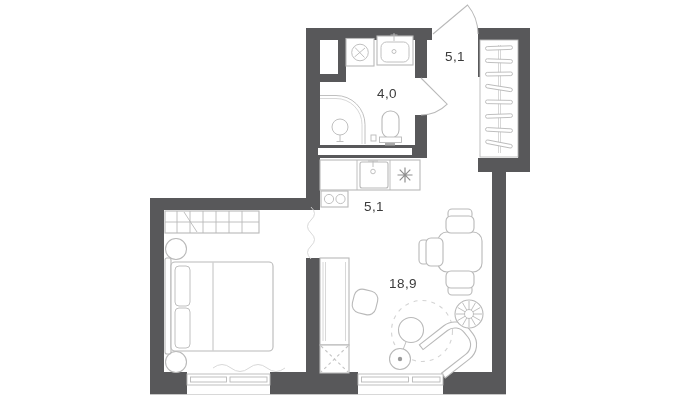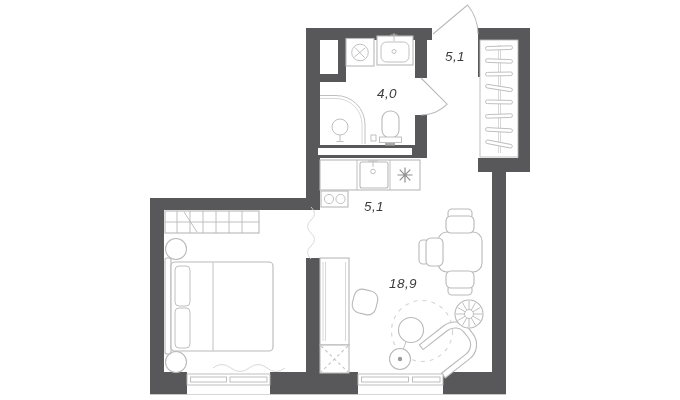--- a/index.html
+++ b/index.html
@@ -1,16 +1,16 @@
 <!DOCTYPE html>
 <html style="--wall: #58585a; --furniture-line: #b9b9b9; --label-text: #3b3b3b; --background: #ffffff;"><head>
 <meta charset="utf-8">
 <style>
   html,body{margin:0;padding:0;background:var(--background,#fff);}
-  .plan-wrap{width:680px;height:400px;overflow:hidden;background:var(--background,#fff);font-style:italic;}
+  .plan-wrap{width:680px;height:400px;overflow:hidden;background:var(--background,#fff);}
   svg{display:block;}
   .wall{fill:var(--wall,#58585a);stroke:none;}
   .bgfill{fill:var(--background,#fff);}
   .furn{fill:none;stroke:var(--furniture-line,#b9b9b9);stroke-width:1.1;}
   .furnw{fill:#fff;stroke:var(--furniture-line,#b9b9b9);stroke-width:1.1;}
   .thin{stroke-width:0.9;}
   .lighter{stroke:#d4d4d4;}
   .dash{stroke-dasharray:4 5;}
   .xdash{stroke-dasharray:3 3;stroke:#c4c4c4;}
   .sym{stroke:#8f8f8f;stroke-width:1.2;fill:none;}

